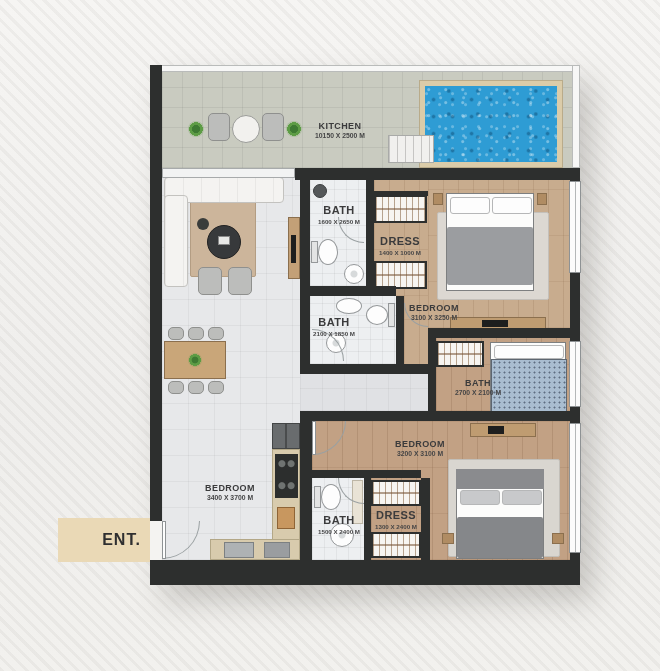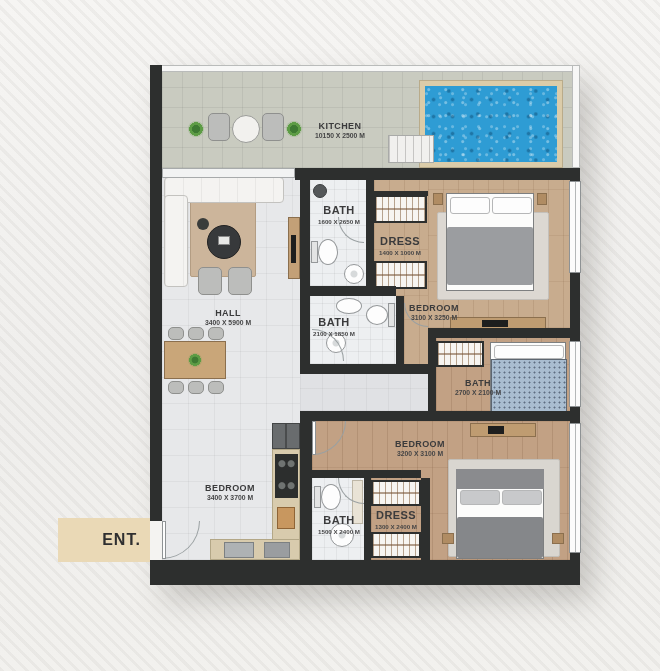--- a/index.html
+++ b/index.html
@@ -265,24 +265,20 @@
     </div>
 
   <div class="abs" style="left:0;top:456px;width:12px;height:39px;background:#f4f3f1;z-index:31;"></div>
   <div class="arc arc-br" style="left:12px;top:456px;width:38px;height:38px;z-index:32;"></div>
   <div class="door-leaf" style="left:12px;top:456px;width:4px;height:38px;z-index:33;"></div>
 
   <div class="room-label" style="left:130px;top:56px;width:120px;">
     <span class="name">KITCHEN</span>
     <span class="dims">10150 X 2500 M</span>
   </div>
-  <div class="room-label" style="left:18px;top:243px;width:120px;">
-    <span class="name">HALL</span>
-    <span class="dims">3400 X 5900 M</span>
-  </div>
   <div class="room-label" style="left:20px;top:418px;width:120px;">
     <span class="name">BEDROOM</span>
     <span class="dims">3400 X 3700 M</span>
   </div>
   <div class="room-label small" style="left:159px;top:139px;width:60px;">
     <span class="name">BATH</span>
     <span class="dims">1600 X 2650 M</span>
   </div>
   <div class="room-label small" style="left:220px;top:170px;width:60px;">
     <span class="name">DRESS</span>

